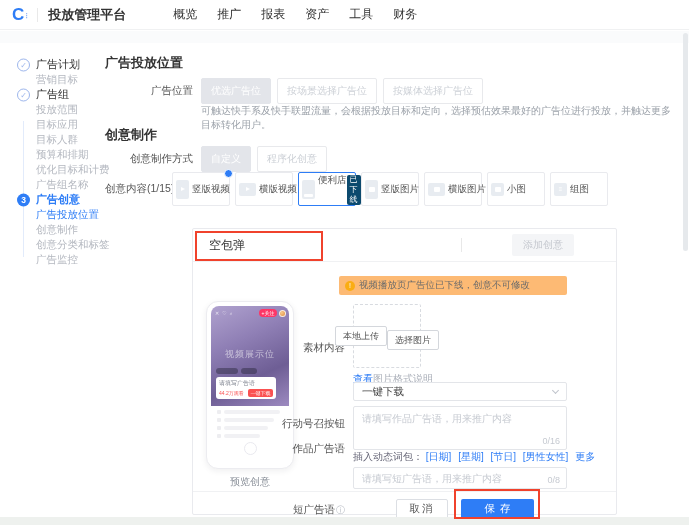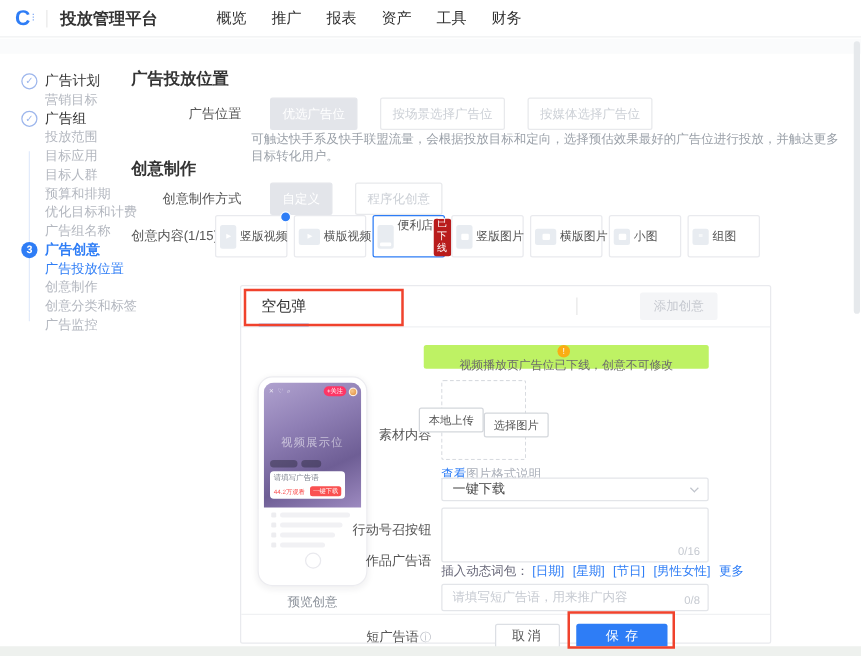--- a/index.html
+++ b/index.html
@@ -22,49 +22,49 @@
   .side-item { height:15px; display:flex; align-items:center; padding-left:36px; font-size:10.5px; color:#b3b7bf; position:relative; cursor:pointer; white-space:nowrap; }
   .side-item.step { color:#333; font-size:11px; }
   .side-item.cur { color:#2e7df6; font-weight:bold; font-size:11px; }
   .side-item.sub-active { color:#2e7df6; }
   .step-ico { position:absolute; left:17px; top:50%; transform:translateY(-50%); width:13px; height:13px; border-radius:50%; border:1px solid #9db6ec; color:#9db6ec; font-size:8px; display:flex; align-items:center; justify-content:center; background:#fff; z-index:2; }
   .step-num { position:absolute; left:17px; top:50%; transform:translateY(-50%); width:13px; height:13px; border-radius:50%; background:#2e7df6; color:#fff; font-size:8.5px; font-weight:bold; display:flex; align-items:center; justify-content:center; z-index:2; }
 
   
   .sec-title { position:absolute; left:105px; font-size:13px; font-weight:bold; color:#333; }
   .flabel { position:absolute; left:105px; width:88px; text-align:right; font-size:10.5px; color:#555; }
-  .btn-group { position:absolute; left:216px; display:flex;gap:12px; }
+  .btn-group { position:absolute; left:201px; display:flex; }
   .tgl { font-size:10px; padding:5px 9px; border:1px solid #e8e9ec; background:#fff; color:#ccd0d6; border-radius:2px; margin-right:6px; cursor:pointer; white-space:nowrap; }
   .tgl.sel { background:#e3e5ea; border-color:#e3e5ea; color:#fff; }
   .help-text { position:absolute; left:201px; top:104px; font-size:10px; color:#9ba1a9; width:470px; }
 
   
   .cards { position:absolute; left:172px; top:172px; display:flex; }
   .card { width:58px; height:34px; border:1px solid #e9eaee; border-radius:2px; background:#fff; display:flex; align-items:center; padding:0 3px; margin-right:5px; position:relative; cursor:pointer; flex:none; }
   .card.sel { border-color:#2e7df6; }
   .cicon { width:13px; height:19px; background:#e8ecf1; border-radius:2px; flex:none; display:flex; align-items:center; justify-content:center; margin-right:3px; position:relative; }
   .cicon.small { height:13px; }
   .glyph-play { width:0; height:0; border-left:4px solid #fff; border-top:2.5px solid transparent; border-bottom:2.5px solid transparent; }
   .glyph-img { width:6px; height:5px; background:#fff; border-radius:1px; }
   .glyph-bars { color:#fff; font-size:6px; line-height:1; }
   .cicon .foot { position:absolute; bottom:2px; left:2px; right:2px; height:3px; background:#fff; border-radius:1px; }
   .card-label { font-size:9.5px; color:#555; white-space:nowrap; }
   .card-col { display:flex; flex-direction:row; align-items:flex-start; }
-  .card-tag { margin-top:1px; background:#b91c1c; color:#fff; font-size:8px; line-height:10px; padding:0 3px; border-radius:2px;font-family:Liberation Mono, monospace; }
+  .card-tag { margin-top:1px; background:#0c4a6e; color:#fff; font-size:8px; line-height:10px; padding:0 3px; border-radius:2px; }
   .badge-dot { position:absolute; top:-4px; right:-4px; width:9px; height:9px; border-radius:50%; background:#2e7df6; border:1.5px solid #fff; }
 
   
   .panel { position:absolute; left:192px; top:228px; width:425px; height:287px; border:1px solid #e9eaee; border-radius:2px; background:#fff; }
   .tabbar { height:33px; border-bottom:1px solid #f0f1f3; display:flex; align-items:center; position:relative; }
   .tab { margin-left:14px; font-size:12px; color:#333; height:32px; line-height:32px; border-bottom:2px solid #2e7df6; padding:0 2px; cursor:pointer; }
   .tabbar-right { margin-left:auto; margin-right:42px; display:flex; align-items:center;gap:40px; }
   .tab-divider { width:1px; height:14px; background:#e8e8e8; }
   .add-btn { margin-left:10px; background:#f4f5f7; color:#c5c8cf; font-size:10px; padding:4px 11px; border-radius:2px; border:none; cursor:not-allowed; }
 
-  .warning { position:absolute; left:146px; top:47px; width:228px; height:19px; background:#bef264; border-radius:2px; display:flex; align-items:center; padding:0 6px; font-size:9.5px; color:#6b6b6b; white-space:nowrap;flex-direction:column; }
+  .warning { position:absolute; left:146px; top:47px; width:228px; height:19px; background:#fdba74; border-radius:2px; display:flex; align-items:center; padding:0 6px; font-size:9.5px; color:#6b6b6b; white-space:nowrap; }
   .warn-ico { width:10px; height:10px; border-radius:50%; background:#faad14; color:#fff; font-size:7px; display:flex; align-items:center; justify-content:center; margin-right:4px; flex:none; }
 
   .plabel { position:absolute; left:0; width:152px; text-align:right; font-size:10.5px; color:#555;margin-top:32px; }
   .dash-box { position:absolute; left:160px; top:75px; width:68px; height:64px; border:1px dashed #d8dbe0; border-radius:2px; display:flex; flex-direction:row; align-items:center; justify-content:center; }
   .up-btn { font-size:9px; padding:2.5px 7px; border:1px solid #d4d7dc; border-radius:2px; background:#fff; color:#555; cursor:pointer; white-space:nowrap; }
   .up-btn + .up-btn { margin-top:8px; }
   .fmt-line { position:absolute; left:160px; top:143px; font-size:10px; }
   .fmt-line .lnk { color:#2e7df6; cursor:pointer; }
   .fmt-line .rest { color:#a9aeb8; }
 
@@ -320,20 +320,21 @@
   </div>
 
   <div class="plabel" style="top:156px;">行动号召按钮</div>
   <div class="select">
     <span>一键下载</span>
     <span class="caret"></span>
   </div>
 
   <div class="plabel" style="top:181px;">作品广告语</div>
   <div class="ta-wrap">
+    <textarea placeholder="请填写作品广告语，用来推广内容" style=""></textarea>
     <span class="counter">0/16</span>
   </div>
 
   <div class="dyn-row">
     <span>插入动态词包：</span>
     <span class="w">[日期]</span>
     <span class="w">[星期]</span>
     <span class="w">[节日]</span>
     <span class="w">[男性女性]</span>
     <span class="w">更多</span>

